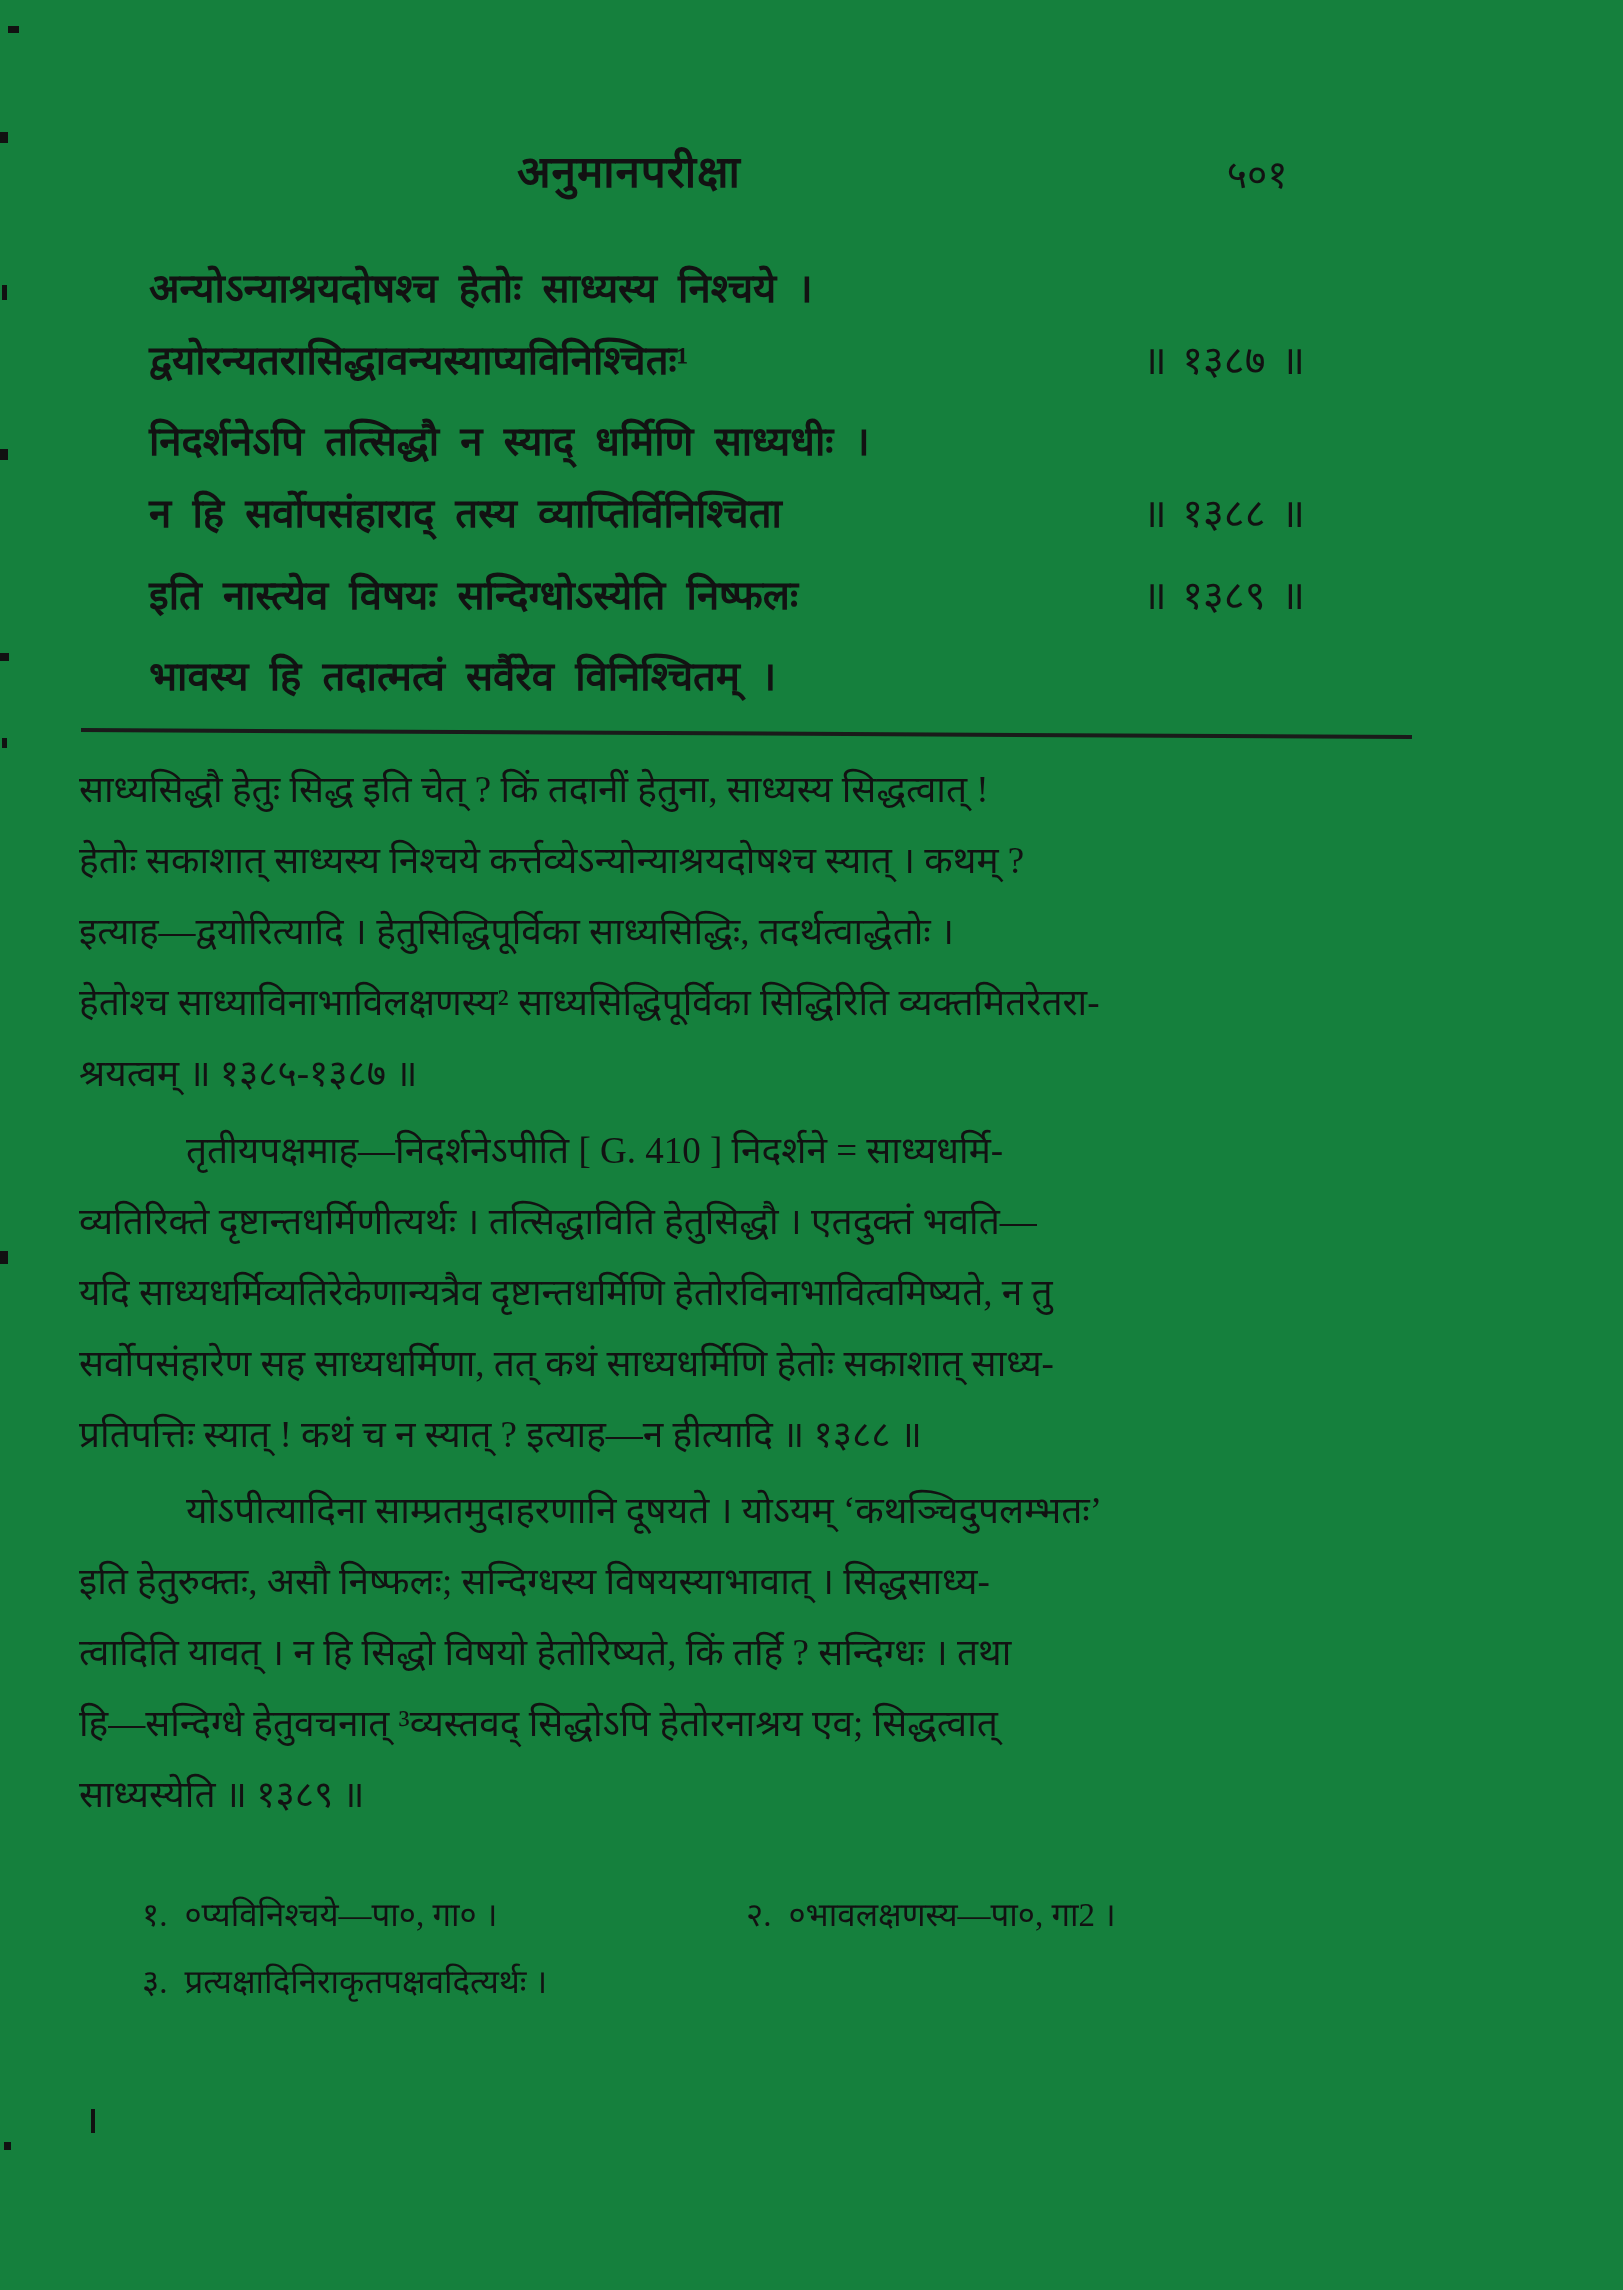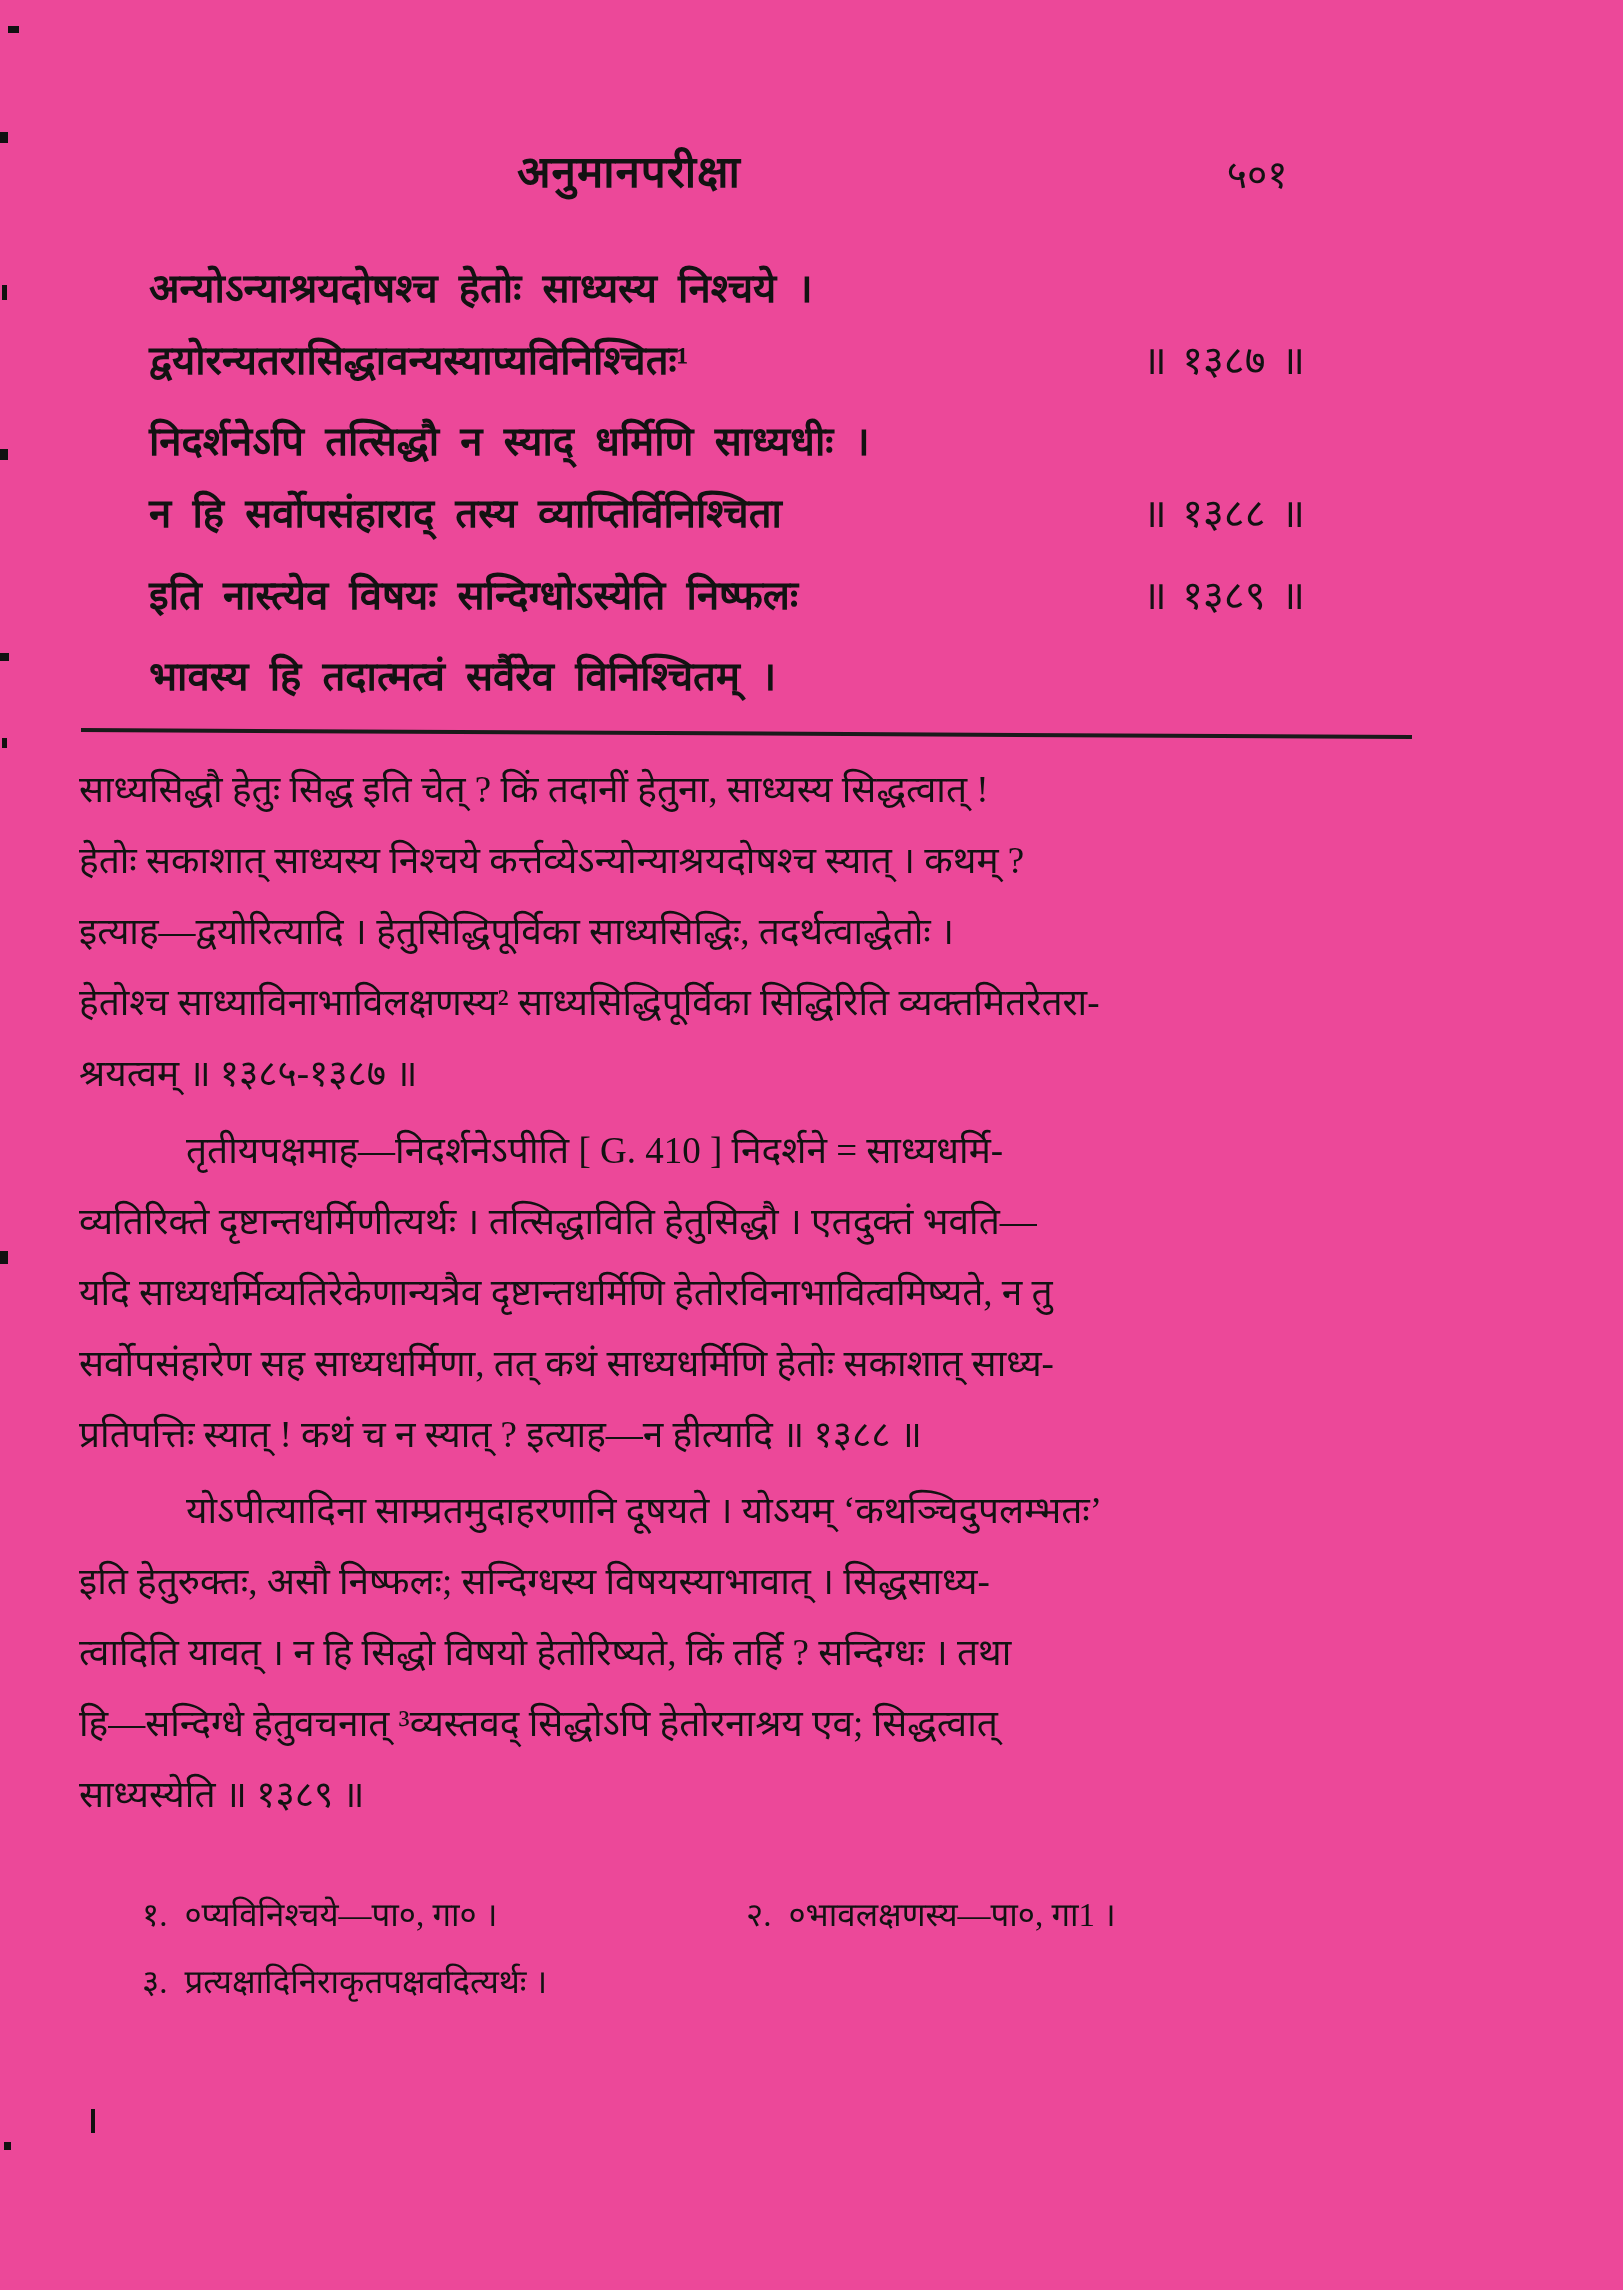--- a/index.html
+++ b/index.html
@@ -1,21 +1,21 @@
 <!DOCTYPE html>
 <html style="font-size:15px"><head>
 <meta charset="utf-8">
 <style>
   html, body { margin: 0; padding: 0; background: #e8e8e4; }
   .page {
     position: relative;
     width: 1623px;
     height: 2290px;
     margin: 0 auto;
-    background: #ec4899;
+    background: #15803d;
     color: #121212;
     font-family: "Liberation Serif", "DejaVu Serif", serif;
     overflow: hidden;
   }
   .content {
     position: absolute;
     left: 79px;
     top: 0;
     width: 1231px;
   }
@@ -180,21 +180,21 @@
 
 
     </div>
 
     <div class="footnotes">
       <div class="fn-row">
         <div class="fn-item first">
           <span class="fn-num">१.</span><span>०प्यविनिश्चये—पा०, गा० ।</span>
         </div>
         <div class="fn-item">
-          <span class="fn-num">२.</span><span>०भावलक्षणस्य—पा०, गा1 ।</span>
+          <span class="fn-num">२.</span><span>०भावलक्षणस्य—पा०, गा2 ।</span>
         </div>
       </div>
       <div class="fn-row">
         <div class="fn-item">
           <span class="fn-num">३.</span><span>प्रत्यक्षादिनिराकृतपक्षवदित्यर्थः ।</span>
         </div>
       </div>
     </div>
 
   </div>

